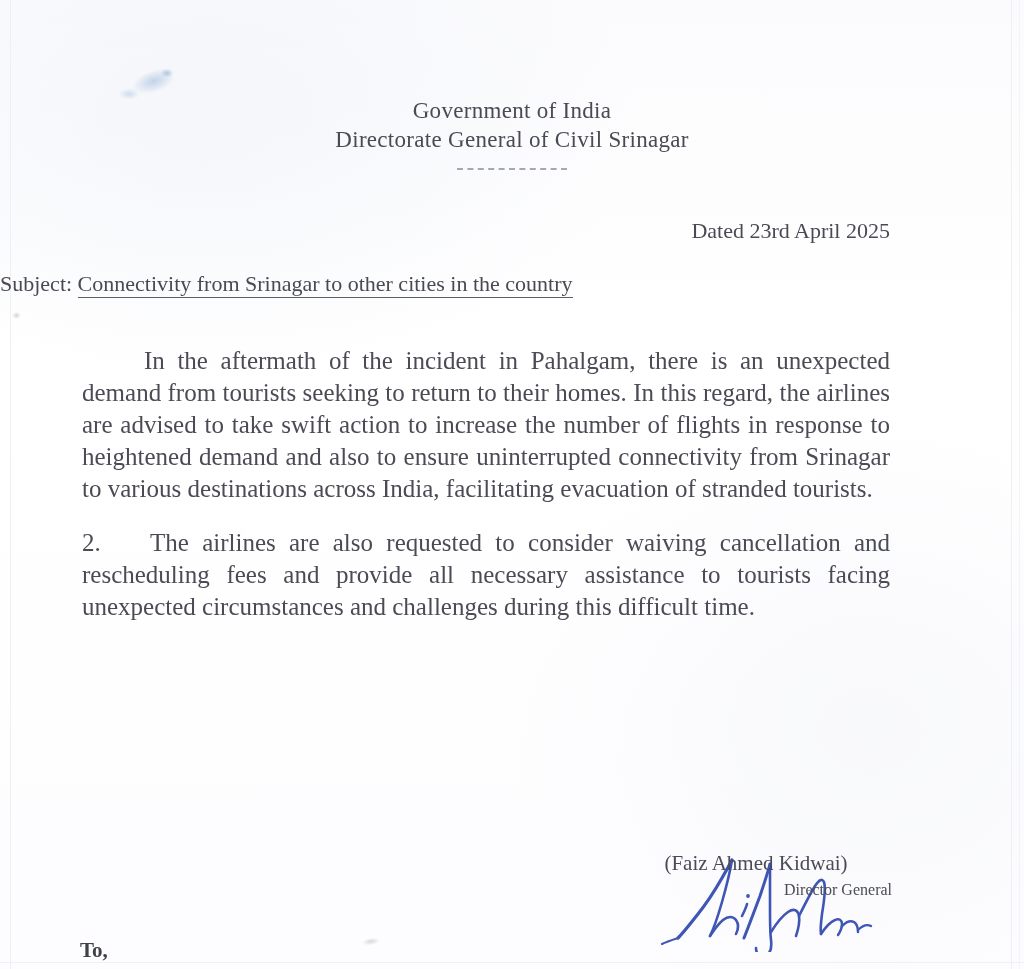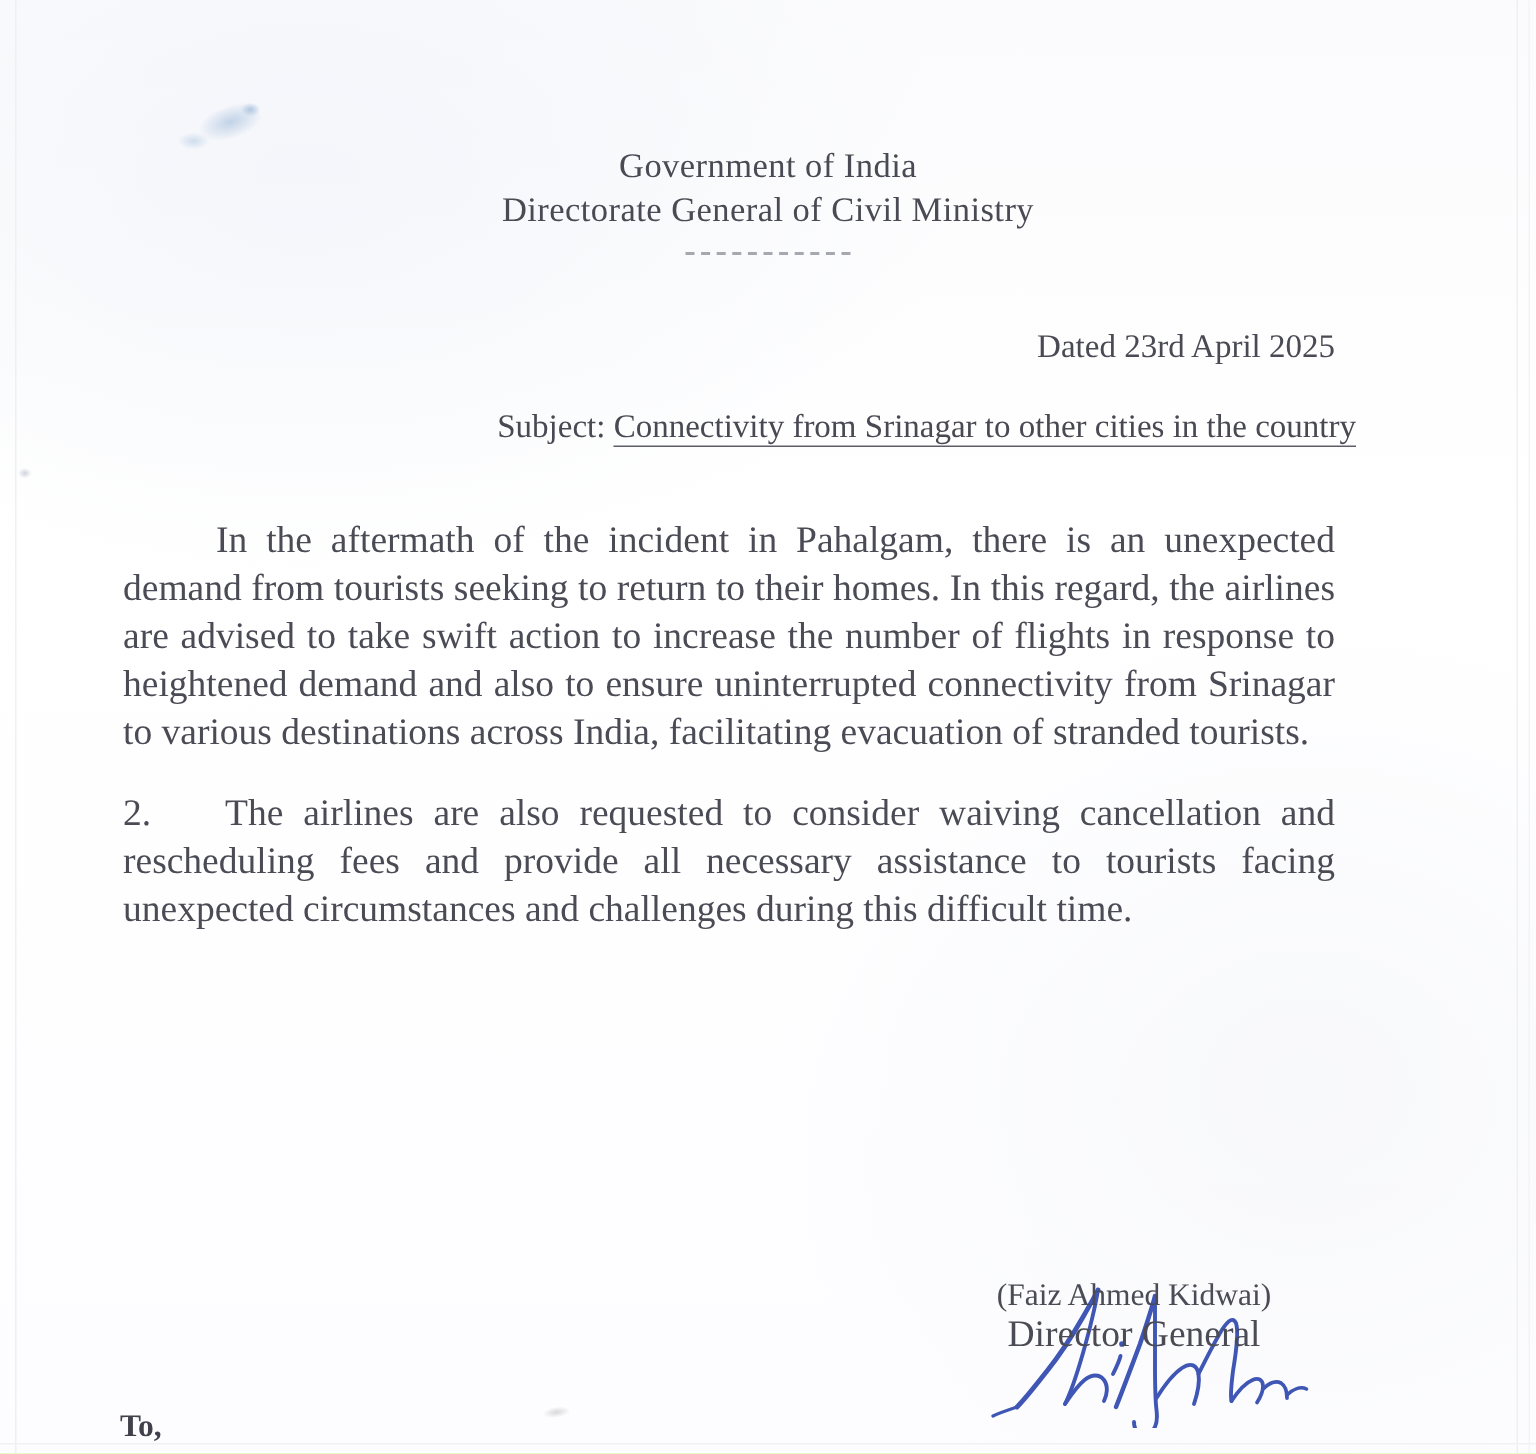--- a/index.html
+++ b/index.html
@@ -4,21 +4,21 @@
 <style>
   html, body {
     margin: 0;
     padding: 0;
     background: #ffffff;
   }
   .page {
     position: relative;
     width: 1024px;
     height: 969px;
-    background: #bef264;
+    background: #f0abfc;
     overflow: hidden;
     font-family: "Liberation Serif", "DejaVu Serif", serif;
     color: #4c4c55;
   }
   
   .scan-edge-left {
     position: absolute;
     left: 10px; top: 0; bottom: 0;
     width: 1px;
     background: #f0f0f4;
@@ -129,25 +129,23 @@
     color: #3f3f49;
   }
   .doc-title span {
     border-bottom: 2px solid #5a5a64;
     padding-bottom: 1px;
   }
 
   
   .subject-line {
     margin-top: 26px;
-    padding-left: 82px;
     padding-right: 120px;
     font-size: 22px;
     color: #494953;
-    text-align: right;
   }
   .subject-line .subject-value {
     border-bottom: 1.5px solid #5d5d68;
     padding-bottom: 1px;
   }
 
   
   .body-block {
     margin-top: 48px;
     padding-left: 82px;
@@ -187,23 +185,24 @@
   }
   .sign-name {
     position: relative;
     font-size: 21px;
     line-height: 26px;
     color: #4b4b55;
     white-space: nowrap;
   }
   .sign-desig {
     position: relative;
-    font-size: 25px;
+    font-size: 16px;
     line-height: 27px;
     color: #4b4b55;
+    text-align: right;
   }
 
   
   .addressee {
     position: absolute;
     left: 80px;
     top: 938px;
     font-size: 21px;
     font-weight: bold;
     color: #41414b;
@@ -223,21 +222,21 @@
   <div class="smudge smudge-a"></div>
   <div class="smudge smudge-b"></div>
   <div class="smudge smudge-c"></div>
   <div class="smudge speck-left"></div>
   <div class="smudge speck-bottom"></div>
 
   <div class="content">
 
     <div class="letterhead">
       <div>Government of India</div>
-      <div>Directorate General of Civil Ministry</div>
+      <div>Directorate General of Civil Srinagar</div>
     </div>
 
     <div class="rule-dashed"></div>
 
     <div class="dateblock">
       <div>Dated 23rd April 2025</div>
     </div>
 
 
     <div class="subject-line">

